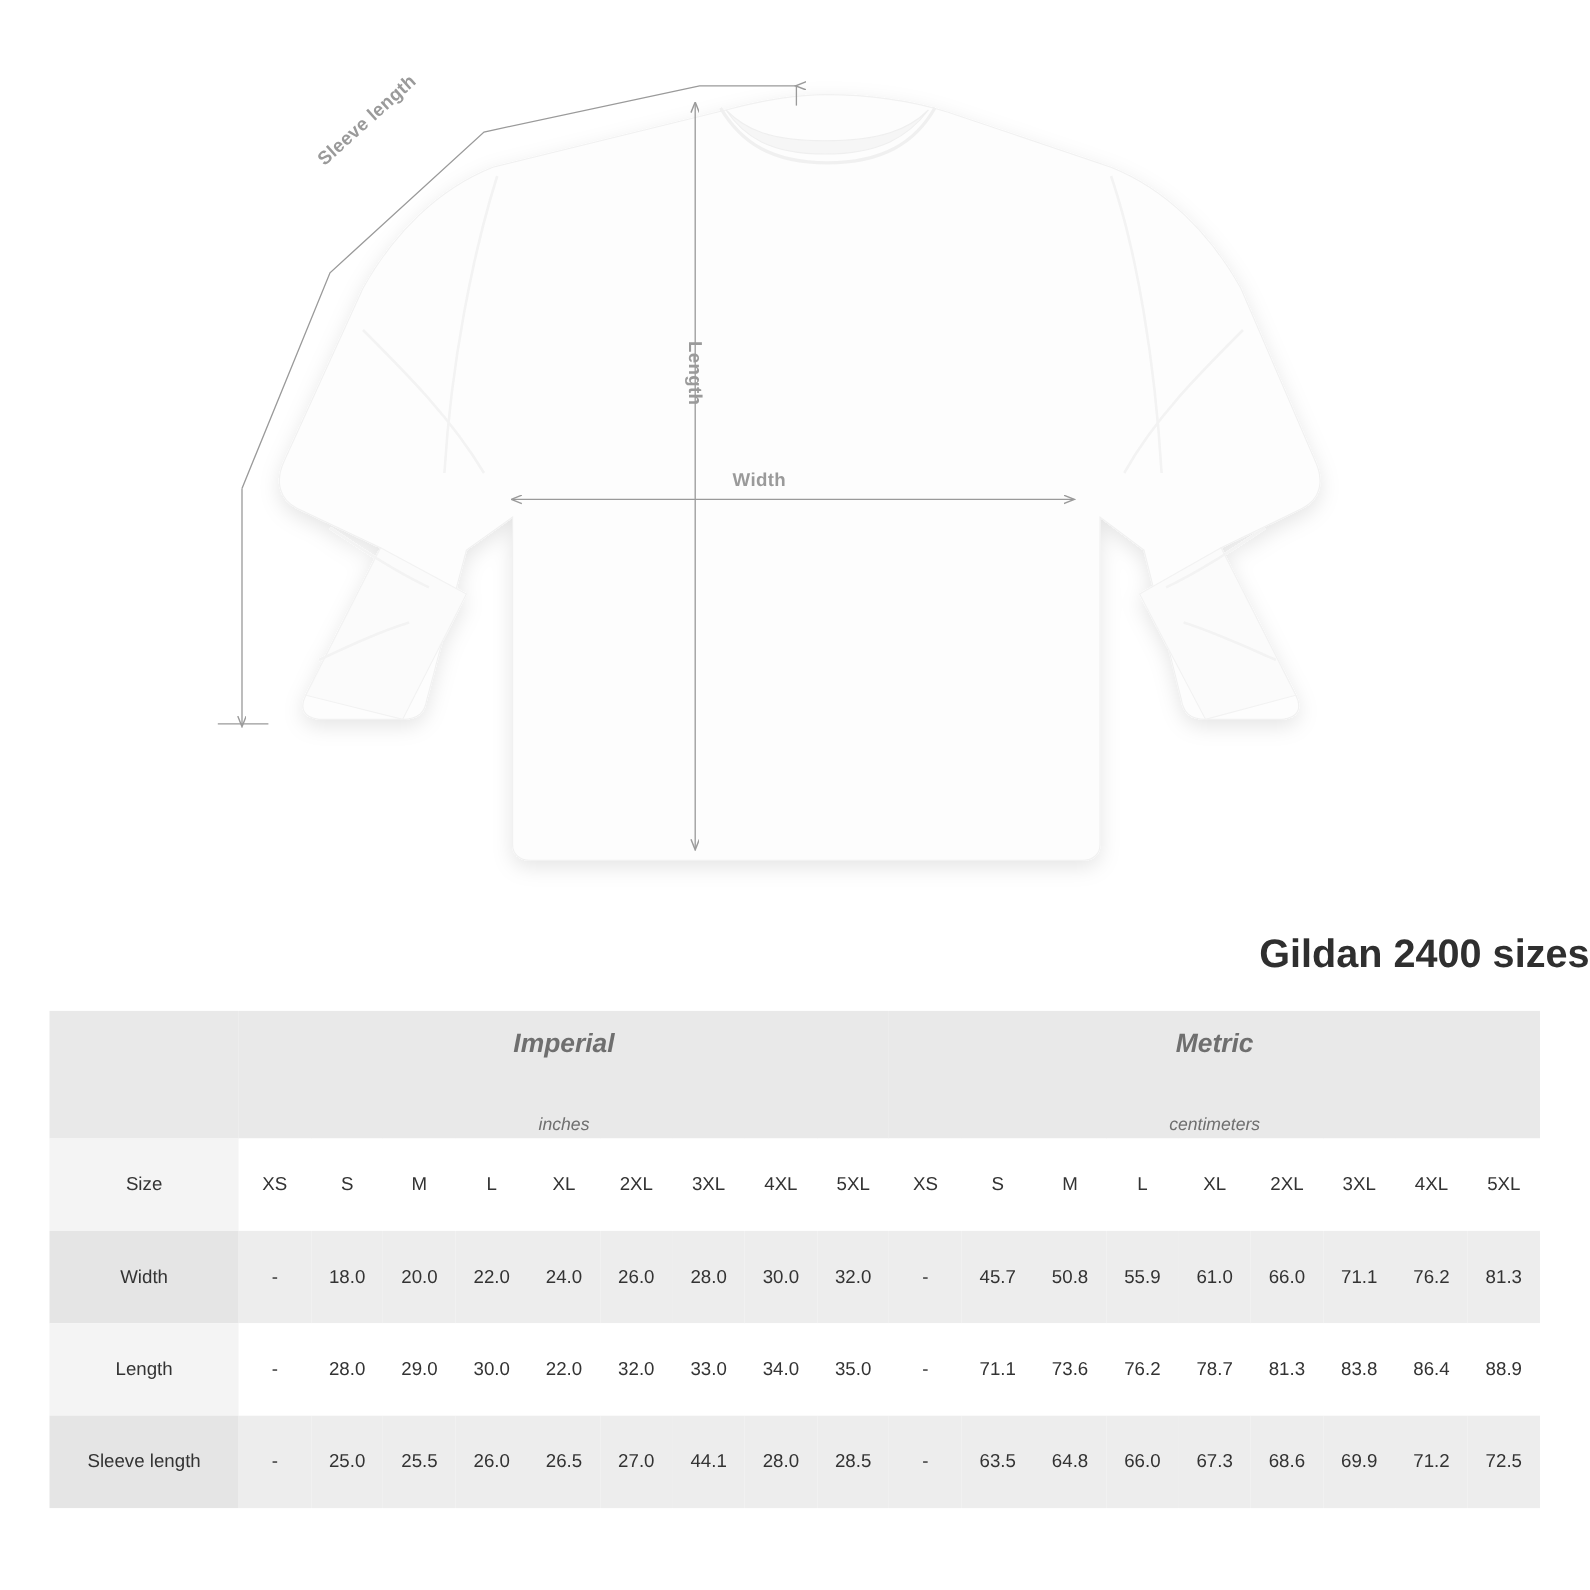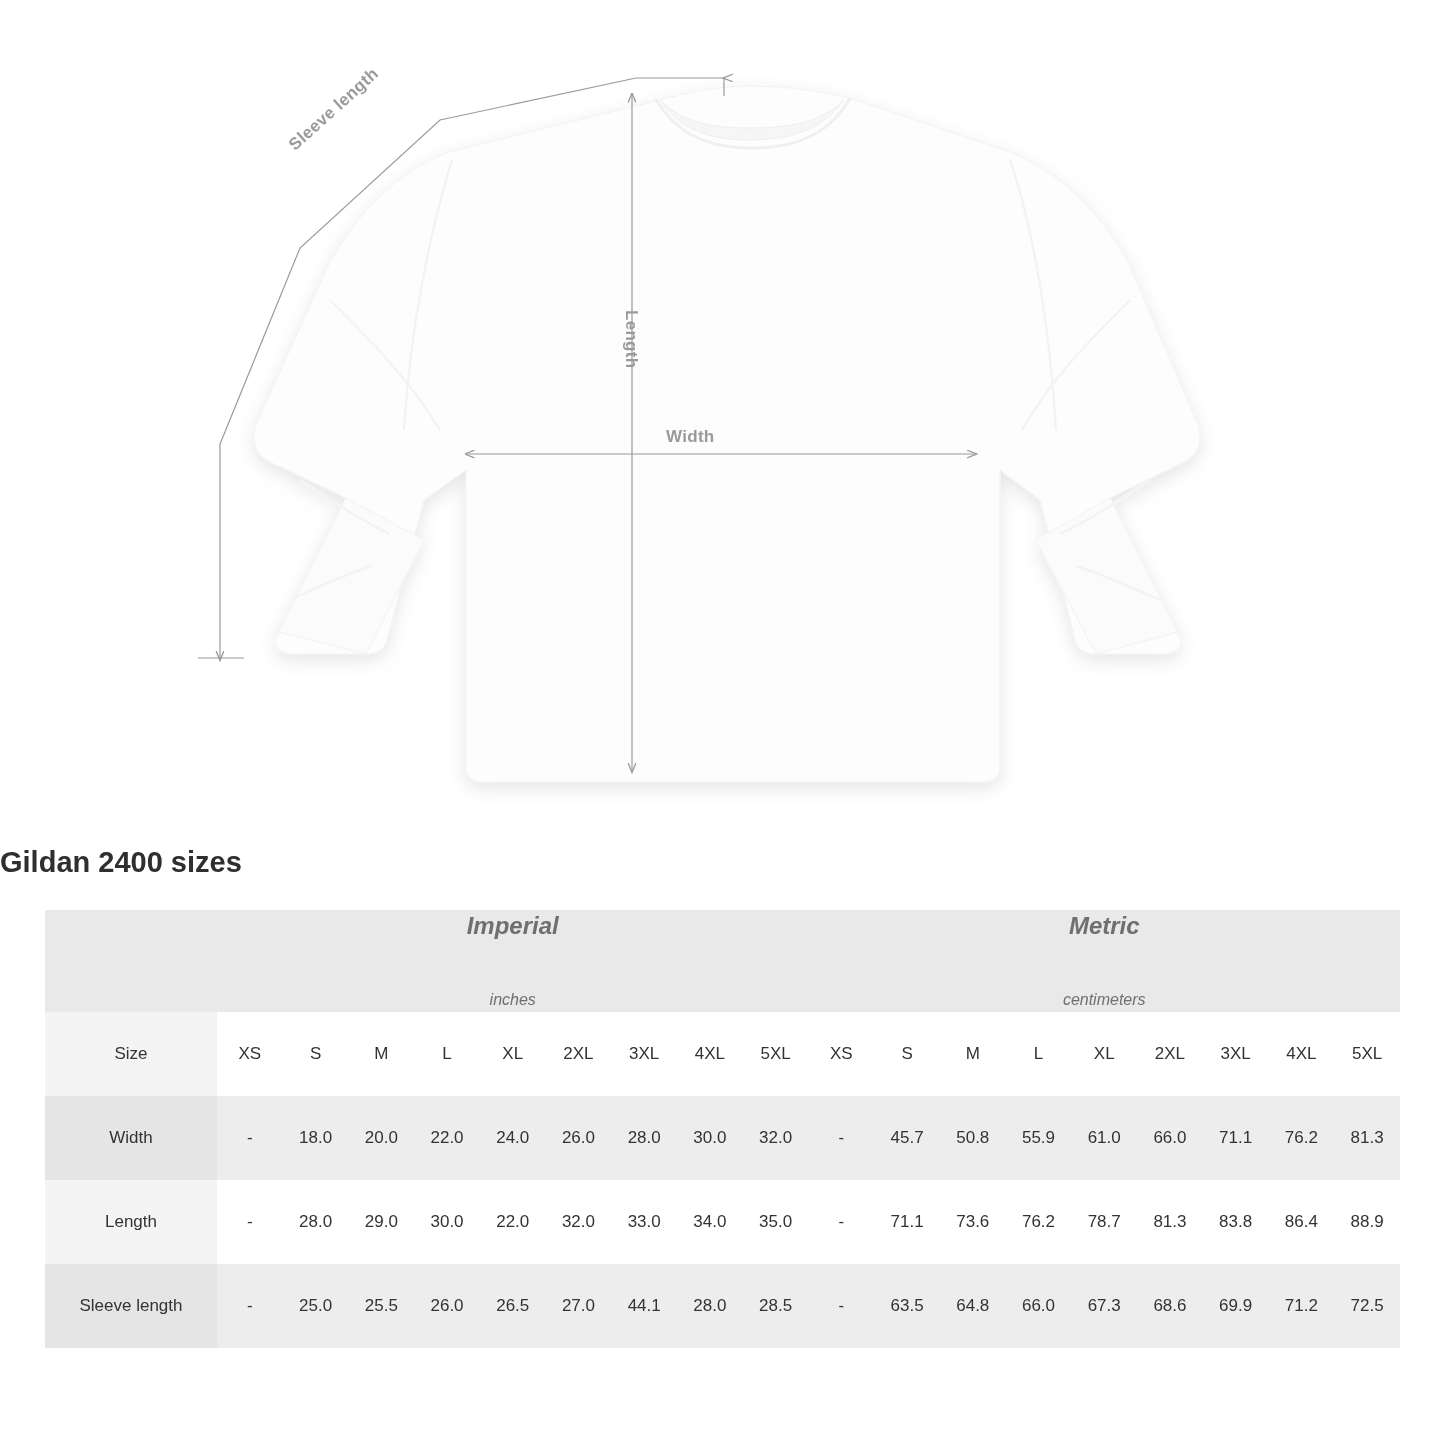--- a/index.html
+++ b/index.html
@@ -54,22 +54,22 @@
   .dim-label.sleeve-label {
     left: 285px;
     top: 140px;
     transform: rotate(-42deg);
     transform-origin: left top;
     white-space: nowrap;
   }
 
   
   .chart-title {
-    text-align: left;
-    font-size: 29px;
+    text-align: right;
+    font-size: 36px;
     font-weight: bold;
     color: #2f2f2f;
     margin: 16px 0 0 0;
   }
   .chart-note {
     text-align: center;
     font-size: 17px;
     font-style: italic;
     color: #555555;
     margin: 18px 0 0 0;
@@ -96,20 +96,21 @@
   .unit-head {
     background: #e9e9e9;
     height: 118px;
   }
   .unit-head .unit-name {
     font-size: 24px;
     font-style: italic;
     font-weight: bold;
     color: #6f6f6f;
     line-height: 1.35;
+    margin-top: 14px;
   }
   .unit-head .unit-sub {
     font-size: 16px;
     font-style: italic;
     color: #6f6f6f;
     line-height: 1.4;
     margin-top: 47px;
   }
   .row-head {
     font-weight: bold;

